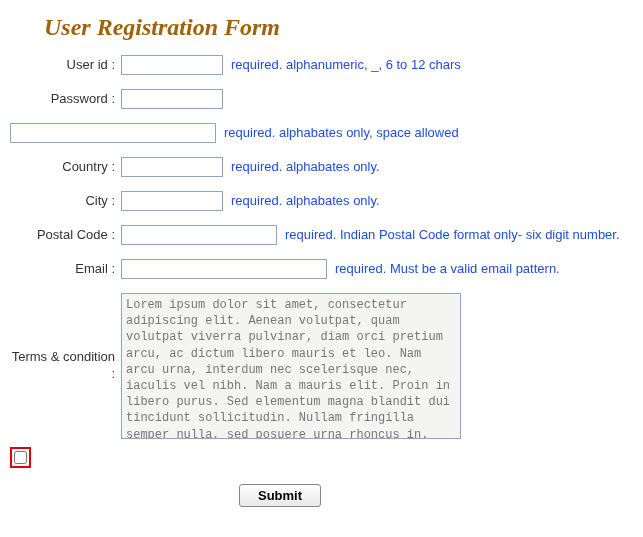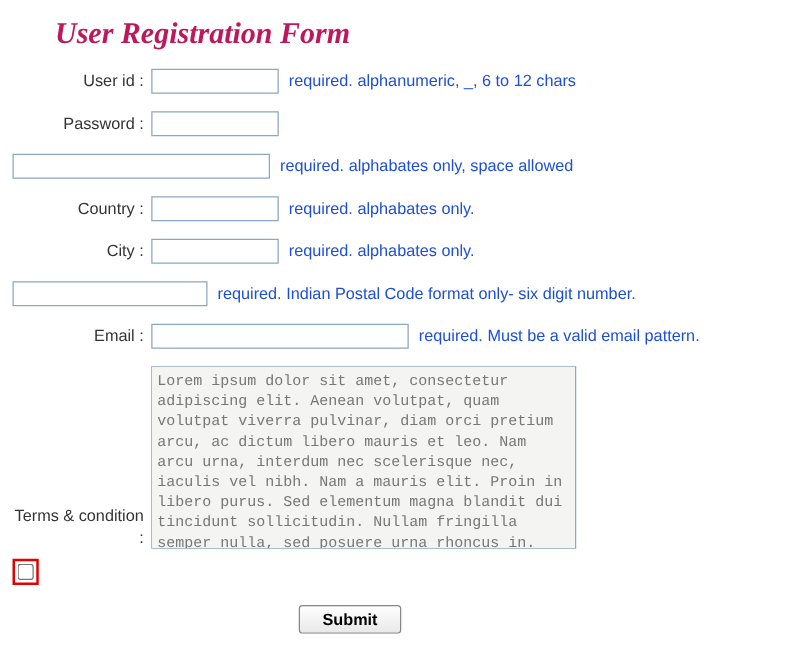--- a/index.html
+++ b/index.html
@@ -13,25 +13,25 @@
     }
     .page {
       padding: 10px 0 0 10px;
     }
     h2.title {
       font-family: "Times New Roman", serif;
       font-size: 24px;
       font-style: italic;
       font-weight: bold;
       margin: 4px 0 14px 34px;
-      color: #be185d;
+      color: #a16207;
     }
     .row {
       display: flex;
-      align-items: flex-end;
+      align-items: center;
       margin-bottom: 14px;
     }
     .lbl {
       width: 105px;
       text-align: right;
       padding-right: 6px;
       line-height: 20px;
       color: #333;
       font-family: Arial, Helvetica, sans-serif;
     }
@@ -125,20 +125,21 @@
     <div class="hint">required. alphabates only.</div>
   </div>
 
   <div class="row">
     <div class="lbl">City :</div>
     <input type="text" class="w100" style="">
     <div class="hint">required. alphabates only.</div>
   </div>
 
   <div class="row">
+    <div class="lbl">Postal Code :</div>
     <input type="text" class="w150" style="">
     <div class="hint">required. Indian Postal Code format only- six digit number.</div>
   </div>
 
   <div class="row">
     <div class="lbl">Email :</div>
     <input type="text" class="w200" style="">
     <div class="hint">required. Must be a valid email pattern.</div>
   </div>
 

